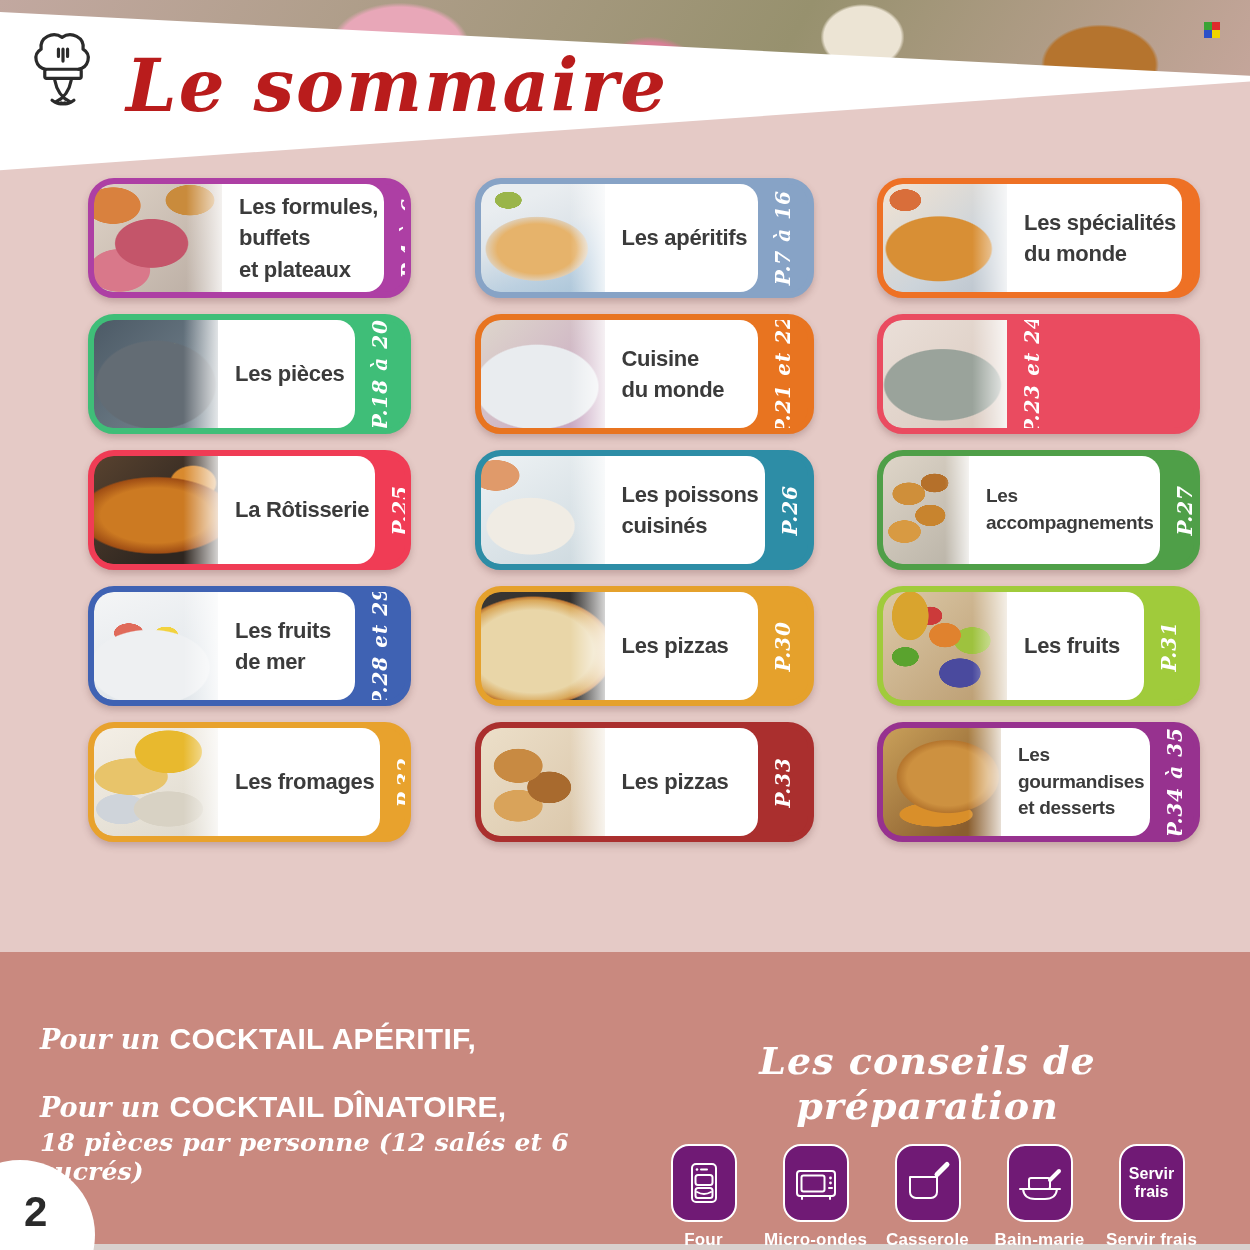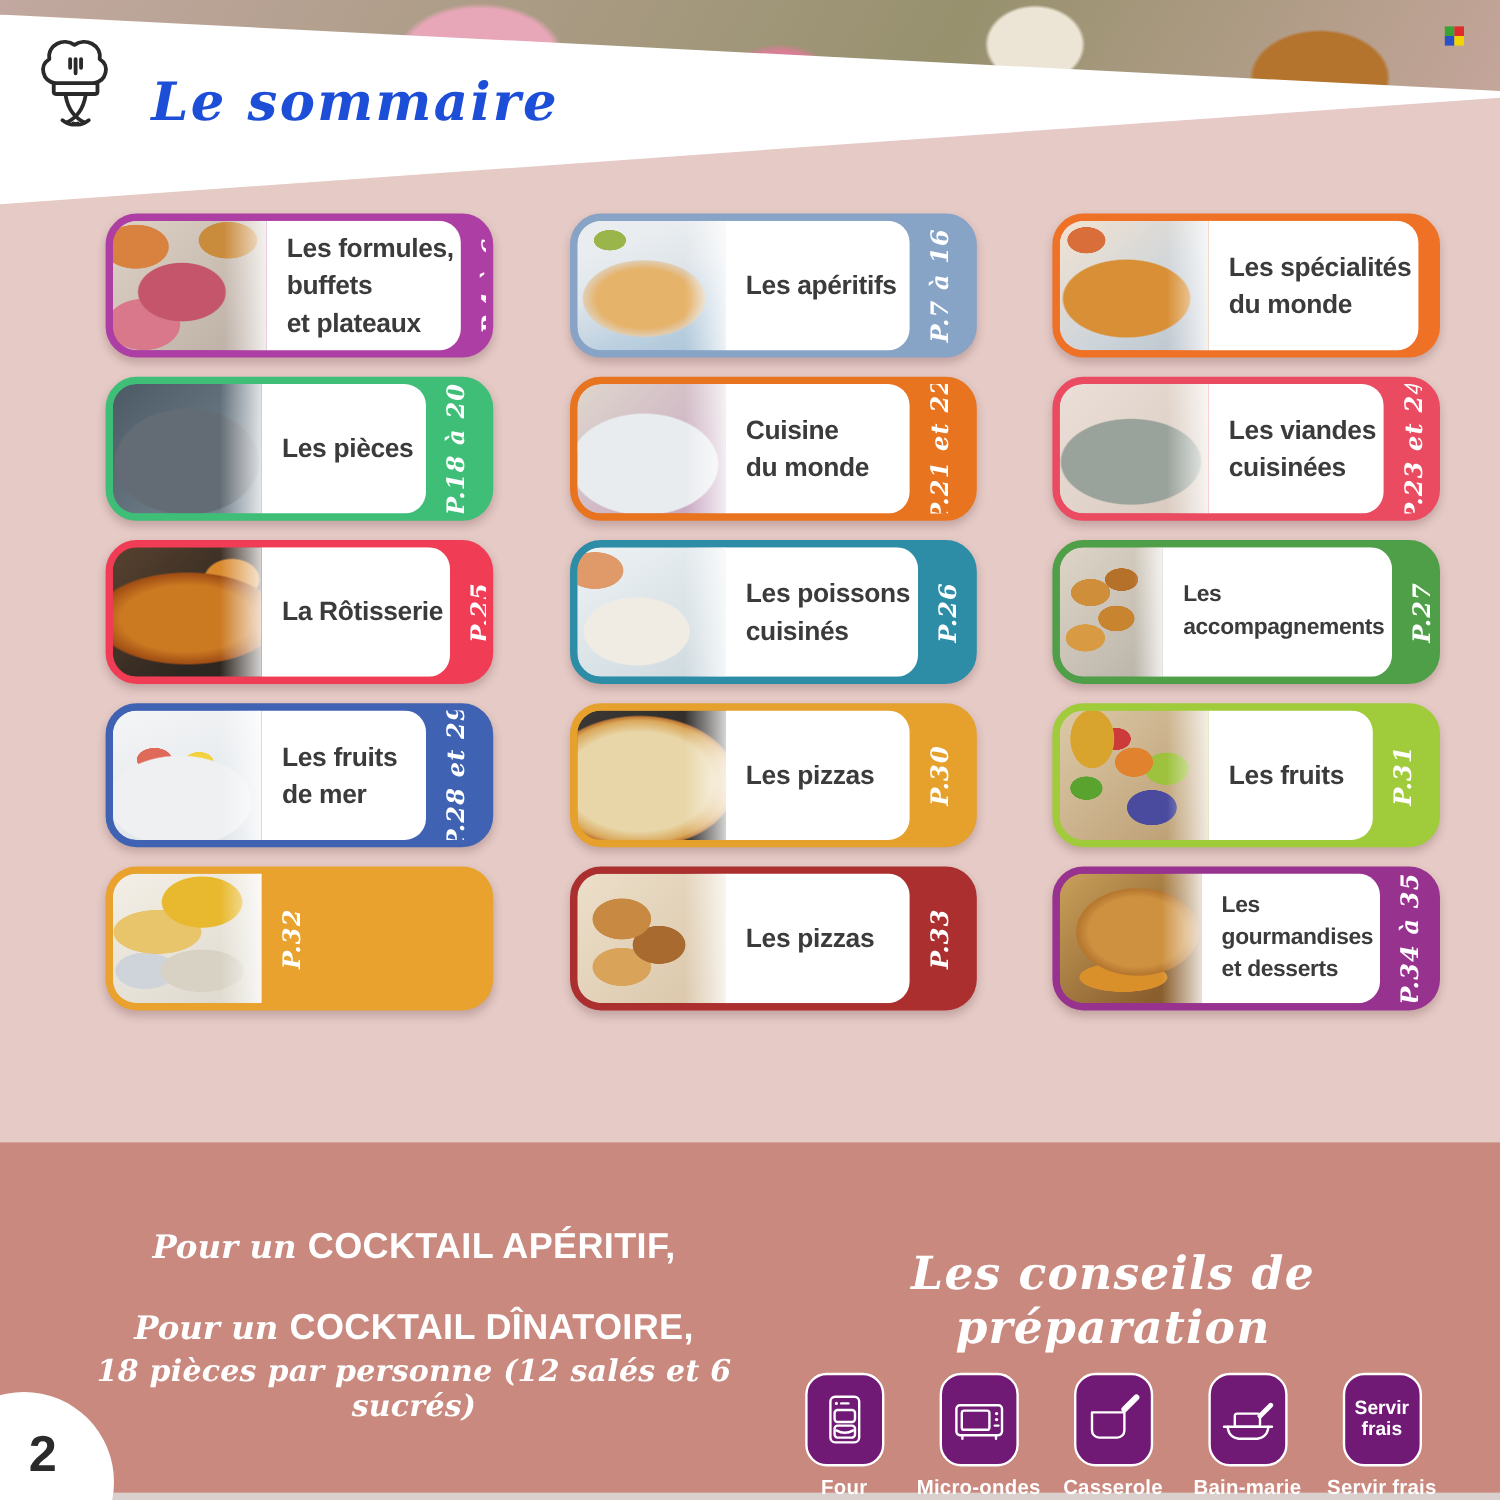--- a/index.html
+++ b/index.html
@@ -29,21 +29,21 @@
   .four-color-logo i:nth-child(1){background:#3aa335}
   .four-color-logo i:nth-child(2){background:#e02b2b}
   .four-color-logo i:nth-child(3){background:#2b50c8}
   .four-color-logo i:nth-child(4){background:#f0d500}
 
   
   .header { position:absolute; left:22px; top:26px; display:flex; align-items:center; z-index:3; }
   .chef-hat { width:82px; height:112px; }
   .page-title {
     font-family:"DejaVu Serif", serif; font-style:italic; font-weight:bold;
-    color:#1d4ed8; font-size:44px; margin-left:22px; margin-top:6px; letter-spacing:2px;
+    color:#b91c1c; font-size:72px; margin-left:22px; margin-top:6px; letter-spacing:2px;
   }
 
   
   .cards-grid {
     position:absolute; left:88px; top:178px; width:1112px;
     display:grid; grid-template-columns:323px 339px 323px; justify-content:space-between;
     grid-auto-rows:120px; row-gap:37px; z-index:2;gap:16px;
   }
   .card {
     border-radius:26px; border:6px solid var(--accent); background:var(--accent);
@@ -60,21 +60,21 @@
   .card-pages {
     writing-mode:vertical-rl; transform:rotate(180deg);
     font-family:"DejaVu Serif", serif; font-style:italic; font-weight:bold;
     color:#fff; font-size:20px; letter-spacing:1px; white-space:nowrap;
   }
 
   
   .bottom-band { position:absolute; left:0; top:952px; width:1250px; height:292px; background:#c9897f; }
   .bottom-strip { position:absolute; left:0; top:1244px; width:1250px; height:6px; background:#d9d0cd; }
 
-  .tips { position:absolute; left:40px; top:1022px; width:610px; text-align:center; color:#fff; }
+  .tips { position:absolute; left:40px; top:1022px; width:610px; text-align:left; color:#fff; }
   .tip-line1 { font-size:27px; margin-bottom:4px; }
   .tip-prefix { font-family:"DejaVu Serif", serif; font-style:italic; font-weight:bold; font-size:27px; }
   .tip-bold { font-weight:800; font-size:30px; letter-spacing:.3px; }
   .tip-line2 { font-family:"DejaVu Serif", serif; font-style:italic; font-weight:bold; font-size:25px; letter-spacing:.2px; }
   .tip-gap { height:30px; }
 
   .advice { position:absolute; left:640px; top:1002px; width:575px; text-align:center; color:#fff; }
   .advice-heading { font-family:"DejaVu Serif", serif; font-style:italic; font-weight:bold;
     font-size:38px; letter-spacing:1px; margin-bottom:16px;margin-top:36px; }
   .advice-row { display:flex; justify-content:center; align-items:flex-start; gap:26px; }
@@ -177,26 +177,20 @@
           <div>du monde</div>
         </div>
     </div>
     <div class="card-tab">
       <span class="card-pages">P.21 et 22</span>
     </div>
   </div>
 
   <div class="card" style="--accent: #ea4b60; --pw: 124px;">
     <div class="card-photo" style="background: radial-gradient(90px 55px at 48% 60%, rgb(154, 163, 155) 64%, transparent 66%), radial-gradient(70px 42px at 48% 58%, rgb(176, 92, 42) 55%, rgb(138, 63, 30) 75%, transparent 77%), linear-gradient(135deg, rgb(234, 223, 216), rgb(216, 200, 189));"></div>
-    <div class="card-label">
-      <div class="card-title">
-          <div>Les viandes</div>
-          <div>cuisinées</div>
-        </div>
-    </div>
     <div class="card-tab">
       <span class="card-pages">P.23 et 24</span>
     </div>
   </div>
 
   <div class="card" style="--accent: #f03c55; --pw: 124px;">
     <div class="card-photo" style="background: radial-gradient(100px 50px at 50% 55%, rgb(204, 122, 34) 55%, rgb(160, 78, 20) 75%, transparent 78%), radial-gradient(40px 30px at 80% 25%, rgb(217, 138, 46) 55%, transparent 60%), linear-gradient(135deg, rgb(88, 66, 47), rgb(46, 38, 32) 70%);"></div>
     <div class="card-label">
       <div class="card-title">
           <div>La Rôtisserie</div>
@@ -265,20 +259,25 @@
           <div>Les fruits</div>
         </div>
     </div>
     <div class="card-tab">
       <span class="card-pages">P.31</span>
     </div>
   </div>
 
   <div class="card" style="--accent: #e8a22d; --pw: 124px;">
     <div class="card-photo" style="background: radial-gradient(55px 35px at 60% 22%, rgb(232, 185, 46) 60%, transparent 62%), radial-gradient(60px 30px at 30% 45%, rgb(232, 196, 106) 60%, transparent 62%), radial-gradient(55px 28px at 60% 75%, rgb(216, 210, 196) 62%, transparent 64%), radial-gradient(40px 24px at 22% 75%, rgb(207, 212, 218) 62%, transparent 64%), linear-gradient(150deg, rgb(244, 239, 230), rgb(221, 216, 204));"></div>
+    <div class="card-label">
+      <div class="card-title">
+          <div>Les fromages</div>
+        </div>
+    </div>
     <div class="card-tab">
       <span class="card-pages">P.32</span>
     </div>
   </div>
 
   <div class="card" style="--accent: #aa2f2e; --pw: 124px;">
     <div class="card-photo" style="background: radial-gradient(40px 28px at 30% 35%, rgb(200, 138, 66) 60%, transparent 62%), radial-gradient(36px 26px at 55% 55%, rgb(168, 106, 46) 60%, transparent 62%), radial-gradient(40px 26px at 30% 72%, rgb(217, 163, 90) 60%, transparent 62%), linear-gradient(135deg, rgb(236, 223, 201), rgb(217, 197, 168));"></div>
     <div class="card-label">
       <div class="card-title">
           <div>Les pizzas</div>

